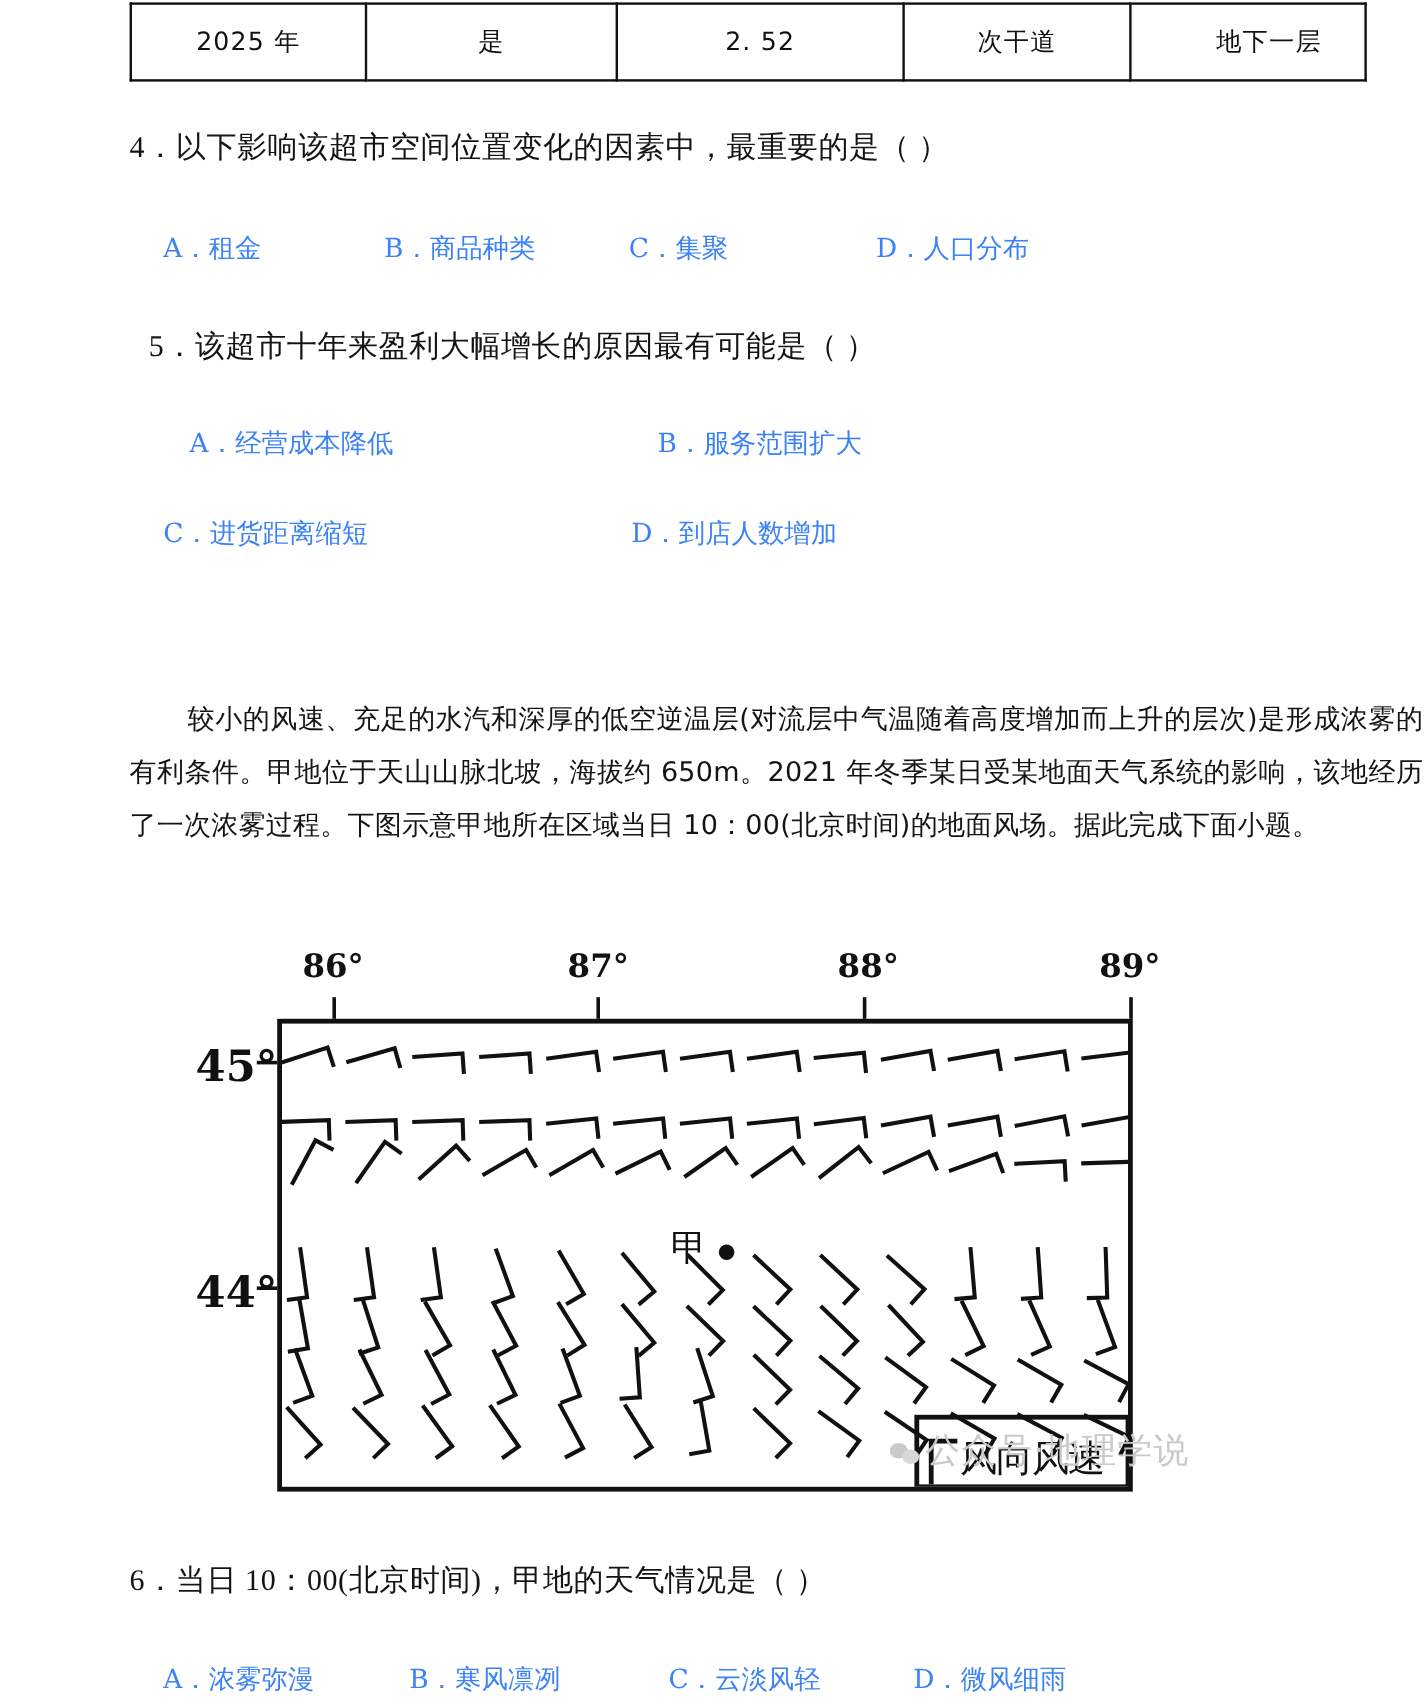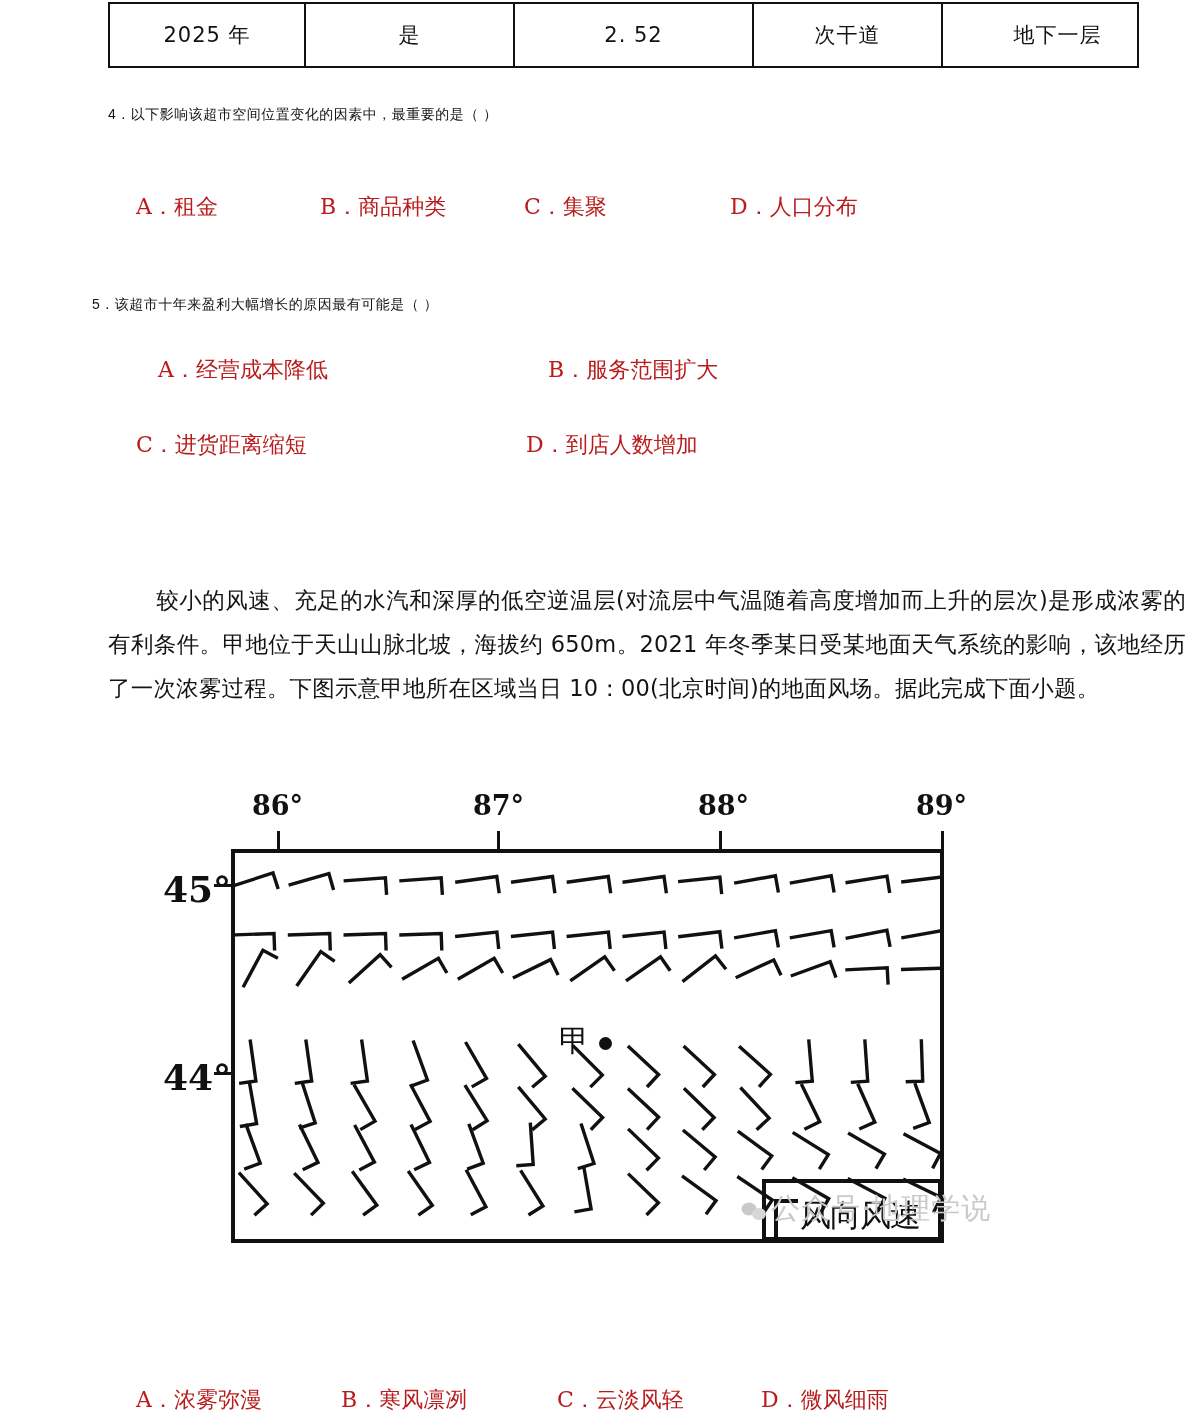--- a/index.html
+++ b/index.html
@@ -25,42 +25,42 @@
     font-family:"DejaVu Sans","Liberation Sans",sans-serif;
     letter-spacing:1px;
     color:#111;
   }
   td.c0{width:192px;border-radius:29px;} td.c1{width:205px;} td.c2{width:235px;}
   td.c3{width:185px;} td.c4{width:157px;padding-left:36px;}
 
   
   .q-stem{
     position:absolute;
-    font-size:14px;
-    font-family:Liberation Sans, sans-serif;
+    font-size:25px;
+    font-family:Liberation Serif, serif;
     letter-spacing:0.5px;
     white-space:nowrap;
     color:#141414;
   }
   .q-opts{
     position:absolute;
     font-size:22px;
     font-family:"DejaVu Serif","Liberation Serif",serif;
-    color:#b91c1c;
+    color:#3b82f6;
     white-space:nowrap;
   }
   .opt{display:inline-block;}
 
   #q4-stem{left:108px;top:106px;}
   #q4-opts{left:136px;top:192px;}
   #q4-opts .opt:nth-child(1){width:184px;}
   #q4-opts .opt:nth-child(2){width:204px;}
   #q4-opts .opt:nth-child(3){width:206px;}
 
-  #q5-stem{left:92px;top:272px;margin-top:24px;}
+  #q5-stem{left:124px;top:272px;}
   #q5-opts-r1{left:136px;top:355px;margin-left:22px;}
   #q5-opts-r2{left:136px;top:430px;}
   #q5-opts-r1 .opt:nth-child(1),
   #q5-opts-r2 .opt:nth-child(1){width:390px;}
 
   
   .para{
     position:absolute;left:108px;top:578px;width:1078px;
     font-size:22.5px;line-height:44px;
     font-family:"DejaVu Sans","Liberation Sans",sans-serif;
@@ -303,17 +303,18 @@
     </div>
   </div>
 
   <div class="watermark">
     <svg class="wm-logo" viewBox="0 0 26 20">
       <ellipse cx="8" cy="8" rx="7.5" ry="6.5" fill="#c9c9c9"></ellipse>
       <ellipse cx="18" cy="13" rx="7" ry="6" fill="#d7d7d7"></ellipse>
     </svg><span>公众号·地理学说</span>
   </div>
 
+  <div class="q-stem" id="q6-stem">6．当日 10：00(北京时间)，甲地的天气情况是（    ）</div>
   <div class="q-opts" id="q6-opts">
     <span class="opt">A．浓雾弥漫</span><span class="opt">B．寒风凛冽</span><span class="opt">C．云淡风轻</span><span class="opt">D．微风细雨</span>
   </div>
 
 </div>
 
 </body></html>

